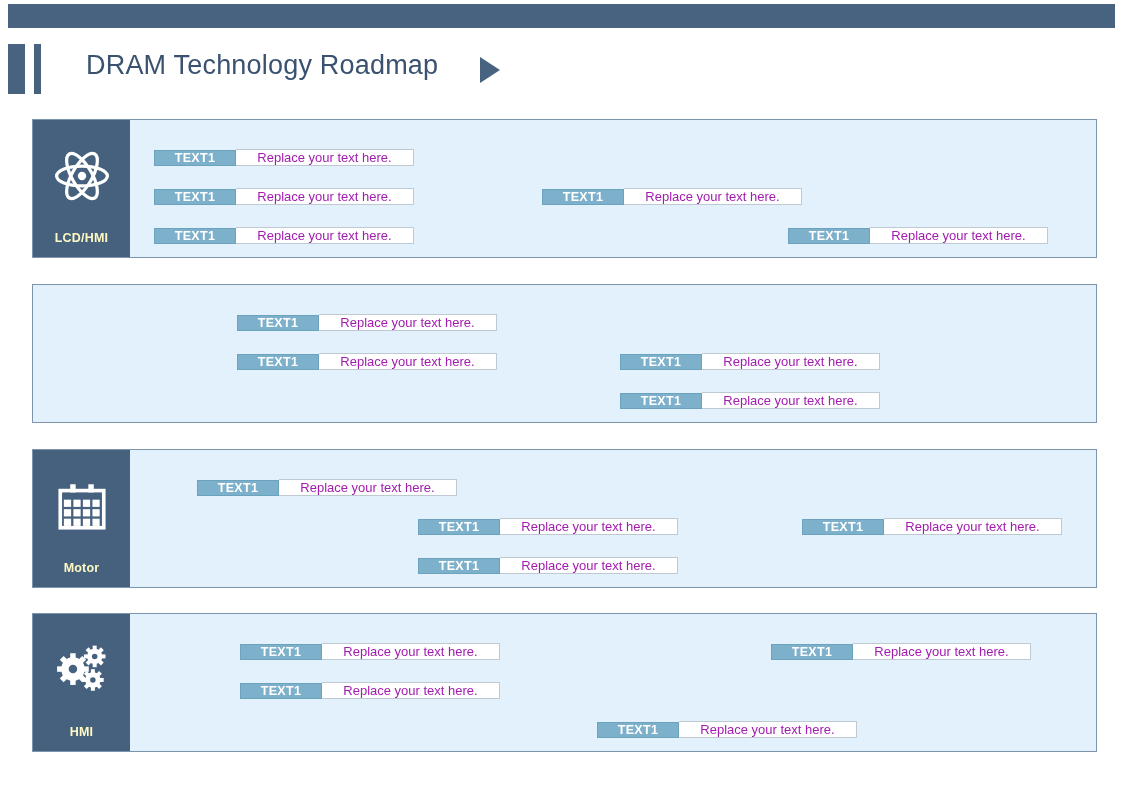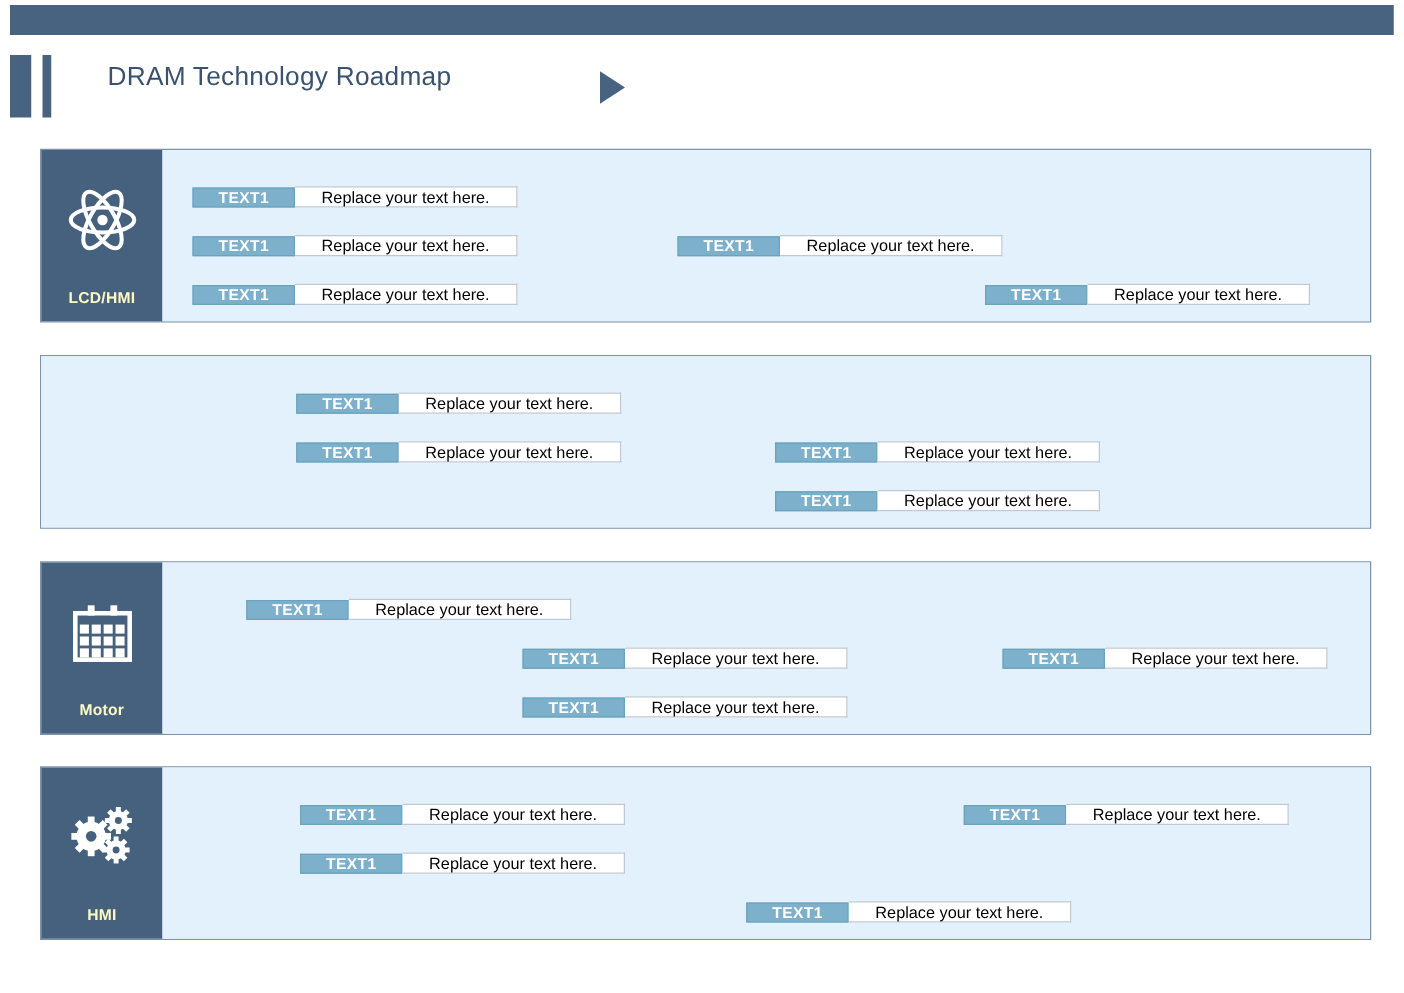--- a/index.html
+++ b/index.html
@@ -40,21 +40,21 @@
     background: #48637f;
   }
   .title-mark-thin {
     width: 7px;
     background: #48637f;
   }
   .page-title {
     position: absolute;
     left: 86px;
     top: 50px;
-    font-size: 21px;
+    font-size: 27px;
     color: #3a5270;
     letter-spacing: 0.2px;
     white-space: nowrap;
   }
   .title-arrow {
     position: absolute;
     left: 480px;
     top: 57px;
     width: 0;
     height: 0;
@@ -126,21 +126,21 @@
     align-items: center;
     justify-content: center;
     letter-spacing: 0.3px;
   }
   .chip-body {
     flex: 1 1 auto;
     background: #ffffff;
     border: 1px solid #bfc9d2;
     border-left: none;
     box-sizing: border-box;
-    color: #000000;
+    color: #a21caf;
     font-size: 13px;
     display: flex;
     align-items: center;
     justify-content: center;
     padding: 0 8px;
     white-space: nowrap;
   }
 </style>
 </head>
 <body>

